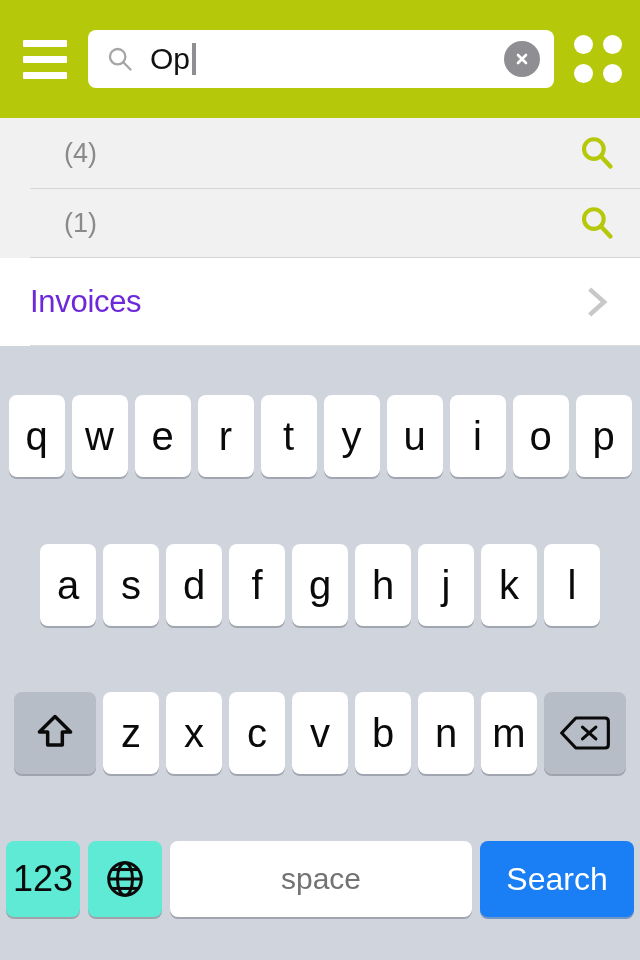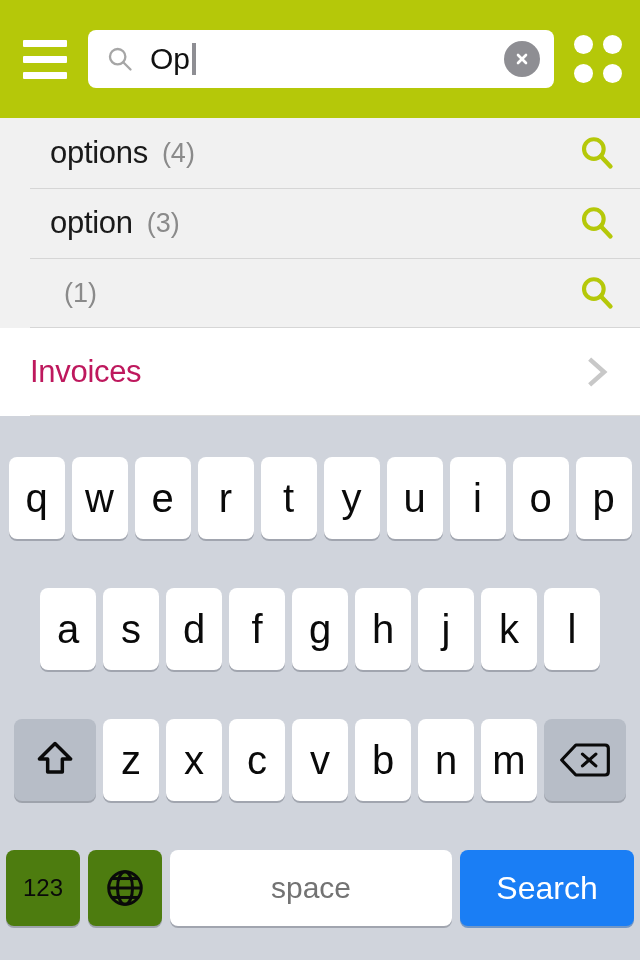--- a/index.html
+++ b/index.html
@@ -64,21 +64,21 @@
 
   
   .list { background:#ffffff; flex:0 0 auto; }
   .list-row {
     height:88px; display:flex; align-items:center;
     padding:0 26px 0 30px; position:relative; cursor:pointer;
   }
   .list-row::after {
     content:""; position:absolute; left:30px; right:0; bottom:0; height:1px; background:#dcdcdc;
   }
-  .list-label { font-size:31px; color:#be185d; letter-spacing:-0.3px; }
+  .list-label { font-size:31px; color:#6d28d9; letter-spacing:-0.3px; }
   .list-spacer { flex:1 1 auto; }
   .chev { width:34px; height:34px; flex:0 0 auto; }
 
   
   .keyboard {
     flex:1 1 auto; background:#d0d4dc;
     display:flex; flex-direction:column;
     padding-top:16px; user-select:none;
   }
   .kb-row { display:flex; justify-content:center; align-items:center; flex:1 1 auto; }
@@ -94,28 +94,28 @@
     box-shadow:0 2px 0 rgba(135,140,150,0.65);
     cursor:pointer;
   }
   .kb-row.r1 .key, .kb-row.r2 .key { width:56px; height:82px; }
   .kb-row.r3 .key.letter { width:56px; height:82px; }
   .key.mod {
     background:#b7bdc7; box-shadow:0 2px 0 rgba(125,130,140,0.6);
     width:82px; height:82px;
   }
   .key.fn {
-    background:#4d7c0f; box-shadow:0 2px 0 rgba(125,130,140,0.6);
-    width:74px; height:76px; font-size:24px;
+    background:#5eead4; box-shadow:0 2px 0 rgba(125,130,140,0.6);
+    width:74px; height:76px; font-size:36px;
   }
   .key.space {
     flex:1 1 auto; height:76px; font-size:30px; color:#737373;
   }
   .key.go {
-    width:174px; height:76px; background:#1a7ef5; color:#ffffff;
+    width:154px; height:76px; background:#1a7ef5; color:#ffffff;
     font-size:32px; box-shadow:0 2px 0 rgba(20,90,175,0.5);
   }
   .key svg { display:block; }
 </style>
 </head>
 <body>
 
 <div id="app">
 
   <div class="header">
@@ -146,38 +146,28 @@
       <i></i>
       <i></i>
       <i></i>
       <i></i>
     </div>
   </div>
 
   <div class="suggestions">
 
     <div class="sugg-row">
-      <span class="sugg-text">options</span>
       <span class="sugg-count">(4)</span>
       <span class="sugg-spacer"></span>
       <svg class="sugg-mag" viewBox="0 0 24 24">
         <circle cx="10" cy="9.5" r="6.2" fill="none" stroke="#b5c809" stroke-width="2.6"></circle>
         <line x1="14.4" y1="14" x2="20.5" y2="20.5" stroke="#b5c809" stroke-width="2.8" stroke-linecap="round"></line>
       </svg>
     </div>
 
-    <div class="sugg-row">
-      <span class="sugg-text">option</span>
-      <span class="sugg-count">(3)</span>
-      <span class="sugg-spacer"></span>
-      <svg class="sugg-mag" viewBox="0 0 24 24">
-        <circle cx="10" cy="9.5" r="6.2" fill="none" stroke="#b5c809" stroke-width="2.6"></circle>
-        <line x1="14.4" y1="14" x2="20.5" y2="20.5" stroke="#b5c809" stroke-width="2.8" stroke-linecap="round"></line>
-      </svg>
-    </div>
 
     <div class="sugg-row">
       <span class="sugg-count">(1)</span>
       <span class="sugg-spacer"></span>
       <svg class="sugg-mag" viewBox="0 0 24 24">
         <circle cx="10" cy="9.5" r="6.2" fill="none" stroke="#b5c809" stroke-width="2.6"></circle>
         <line x1="14.4" y1="14" x2="20.5" y2="20.5" stroke="#b5c809" stroke-width="2.8" stroke-linecap="round"></line>
       </svg>
     </div>
 

